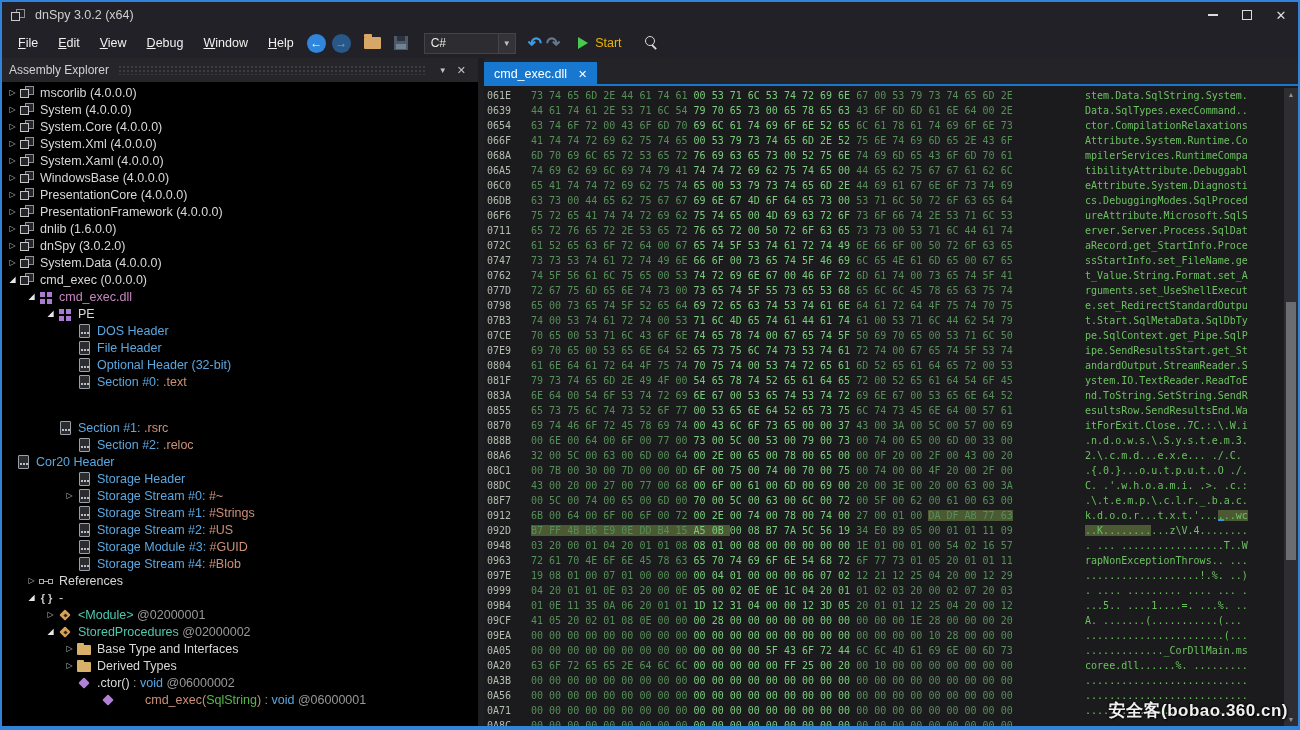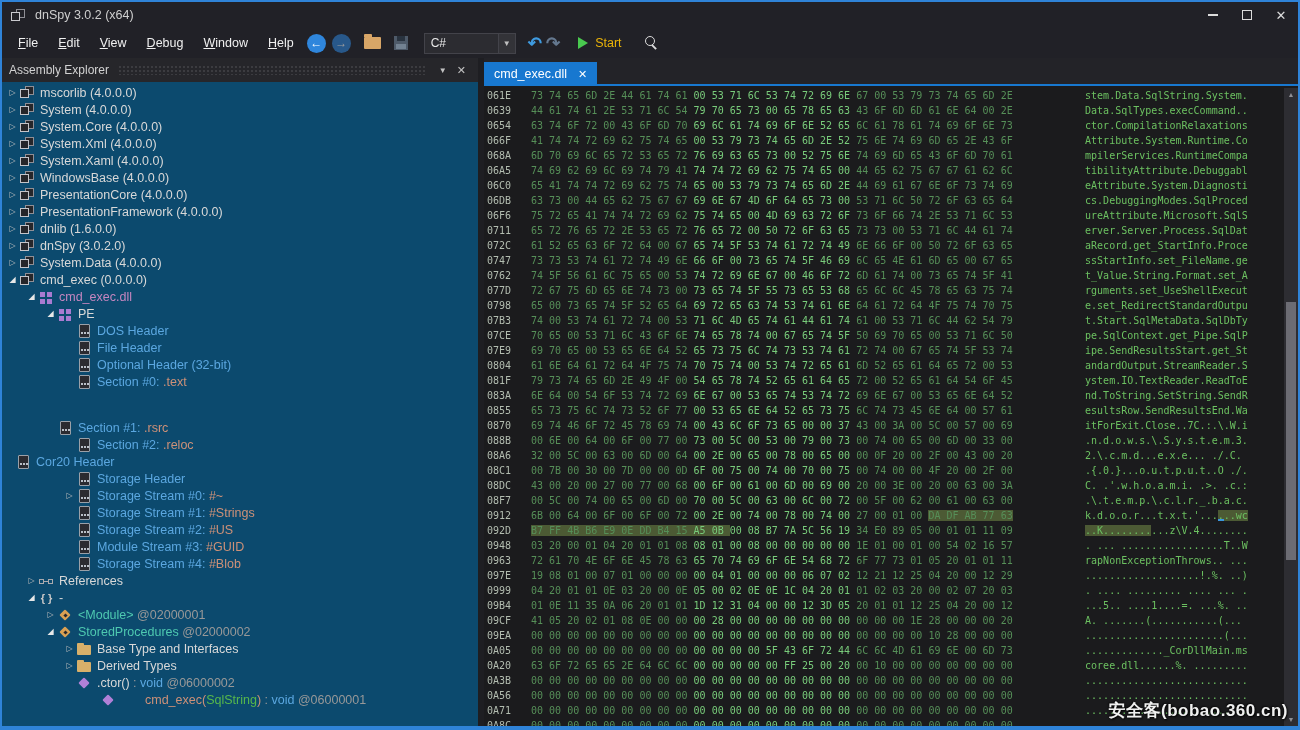--- a/index.html
+++ b/index.html
@@ -46,21 +46,21 @@
   .play { width:0; height:0; border-left:10px solid #49c94f; border-top:6px solid transparent;
           border-bottom:6px solid transparent; margin:0 7px 0 16px; }
   .start-label { color:#eab308; font-size:12.5px; }
   .search-ic { position:relative; width:16px; height:16px; margin-left:22px; }
   .search-ic:before { content:""; position:absolute; left:1px; top:1px; width:8px; height:8px;
                       border:1.7px solid #dcdcdc; border-radius:50%; }
   .search-ic:after { content:""; position:absolute; left:9px; top:9px; width:2px; height:6px;
                      background:#dcdcdc; transform:rotate(-45deg); }
 
   
-  #sidebar { position:absolute; left:2px; top:58px; width:476px; bottom:4px; background:#0c4a6e; }
+  #sidebar { position:absolute; left:2px; top:58px; width:476px; bottom:4px; background:#000000; }
   #sb-header { height:24px; display:flex; align-items:center; padding:0 7px; color:#d2d2d2; font-size:12px; background:#26262a; }
   #sb-header .fill { flex:1; height:10px; margin:0 9px;
       background:radial-gradient(rgba(255,255,255,.10) 1px, transparent 1.2px); background-size:4px 4px; }
   #sb-header .hbtn { color:#c2c2c2; padding:0 5px; font-size:11px; }
   #tree { position:absolute; top:26px; left:0; right:0; bottom:0; overflow:hidden; font-size:12.5px; }
   .ti { display:flex; align-items:center; height:17px; white-space:pre; }
   .arrow { width:13px; flex:none; text-align:center; font-size:8px; color:#bdbdbd; }
   .arrow.exp { color:#e8e8e8; }
   .ic { width:17px; height:16px; flex:none; position:relative; margin-right:4px; }
   .c-fg{color:#d8d8d8}.c-blue{color:#5ba7e0}.c-or{color:#ce9178}.c-teal{color:#4ec9b0}
@@ -179,21 +179,21 @@
       <div class="ti" style="padding-left: 61px;"><span class="arrow"></span><span class="ic i-bin"><span class="pg"></span><span class="d"></span></span><span><span class="c-blue">File Header</span></span></div>
       <div class="ti" style="padding-left: 61px;"><span class="arrow"></span><span class="ic i-bin"><span class="pg"></span><span class="d"></span></span><span><span class="c-blue">Optional Header (32-bit)</span></span></div>
       <div class="ti" style="padding-left: 61px;"><span class="arrow"></span><span class="ic i-bin"><span class="pg"></span><span class="d"></span></span><span><span class="c-blue">Section #0: </span><span class="c-or">.text</span></span></div>
       <div class="ti" style="padding-left: 42px; margin-top: 29px;"><span class="arrow"></span><span class="ic i-bin"><span class="pg"></span><span class="d"></span></span><span><span class="c-blue">Section #1: </span><span class="c-or">.rsrc</span></span></div>
       <div class="ti" style="padding-left: 61px;"><span class="arrow"></span><span class="ic i-bin"><span class="pg"></span><span class="d"></span></span><span><span class="c-blue">Section #2: </span><span class="c-or">.reloc</span></span></div>
       <div class="ti" style=""><span class="arrow"></span><span class="ic i-bin"><span class="pg"></span><span class="d"></span></span><span><span class="c-blue">Cor20 Header</span></span></div>
       <div class="ti" style="padding-left: 61px;"><span class="arrow"></span><span class="ic i-bin"><span class="pg"></span><span class="d"></span></span><span><span class="c-blue">Storage Header</span></span></div>
       <div class="ti" style="padding-left: 61px;"><span class="arrow">▷</span><span class="ic i-bin"><span class="pg"></span><span class="d"></span></span><span><span class="c-blue">Storage Stream #0: </span><span class="c-or">#~</span></span></div>
       <div class="ti" style="padding-left: 61px;"><span class="arrow"></span><span class="ic i-bin"><span class="pg"></span><span class="d"></span></span><span><span class="c-blue">Storage Stream #1: </span><span class="c-or">#Strings</span></span></div>
       <div class="ti" style="padding-left: 61px;"><span class="arrow"></span><span class="ic i-bin"><span class="pg"></span><span class="d"></span></span><span><span class="c-blue">Storage Stream #2: </span><span class="c-or">#US</span></span></div>
-      <div class="ti" style="padding-left: 61px;"><span class="arrow"></span><span class="ic i-bin"><span class="pg"></span><span class="d"></span></span><span><span class="c-blue">Module Stream #3: </span><span class="c-or">#GUID</span></span></div>
+      <div class="ti" style="padding-left: 61px;"><span class="arrow"></span><span class="ic i-bin"><span class="pg"></span><span class="d"></span></span><span><span class="c-blue">Storage Module #3: </span><span class="c-or">#GUID</span></span></div>
       <div class="ti" style="padding-left: 61px;"><span class="arrow"></span><span class="ic i-bin"><span class="pg"></span><span class="d"></span></span><span><span class="c-blue">Storage Stream #4: </span><span class="c-or">#Blob</span></span></div>
       <div class="ti" style="padding-left: 23px;"><span class="arrow">▷</span><span class="ic i-ref"><i class="r1"></i><span class="ln"></span><i class="r2"></i></span><span><span class="c-fg">References</span></span></div>
       <div class="ti" style="padding-left: 23px;"><span class="arrow exp">◢</span><span class="ic i-ns">{ }</span><span><span class="c-fg">-</span></span></div>
       <div class="ti" style="padding-left: 42px;"><span class="arrow">▷</span><span class="ic i-cls"><i></i><span class="n"></span></span><span><span class="c-teal">&lt;Module&gt;</span><span class="c-gry"> @02000001</span></span></div>
       <div class="ti" style="padding-left: 42px;"><span class="arrow exp">◢</span><span class="ic i-cls"><i></i><span class="n"></span></span><span><span class="c-teal">StoredProcedures</span><span class="c-gry"> @02000002</span></span></div>
       <div class="ti" style="padding-left: 61px;"><span class="arrow">▷</span><span class="ic i-fol"><span class="tb"></span><span class="bd"></span></span><span><span class="c-fg">Base Type and Interfaces</span></span></div>
       <div class="ti" style="padding-left: 61px;"><span class="arrow">▷</span><span class="ic i-fol"><span class="tb"></span><span class="bd"></span></span><span><span class="c-fg">Derived Types</span></span></div>
       <div class="ti" style="padding-left: 61px;"><span class="arrow"></span><span class="ic i-mth"><i></i></span><span><span class="c-fg">.ctor()</span><span class="c-gry"> : </span><span class="c-blue">void</span><span class="c-gry"> @06000002</span></span></div>
       <div class="ti" style="padding-left: 61px; gap: 24px;"><span class="arrow"></span><span class="ic i-mth"><i></i></span><span><span class="c-or">cmd_exec(</span><span class="c-grn">SqlString</span><span class="c-or">)</span><span class="c-gry"> : </span><span class="c-blue">void</span><span class="c-gry"> @06000001</span></span></div>
     </div>

